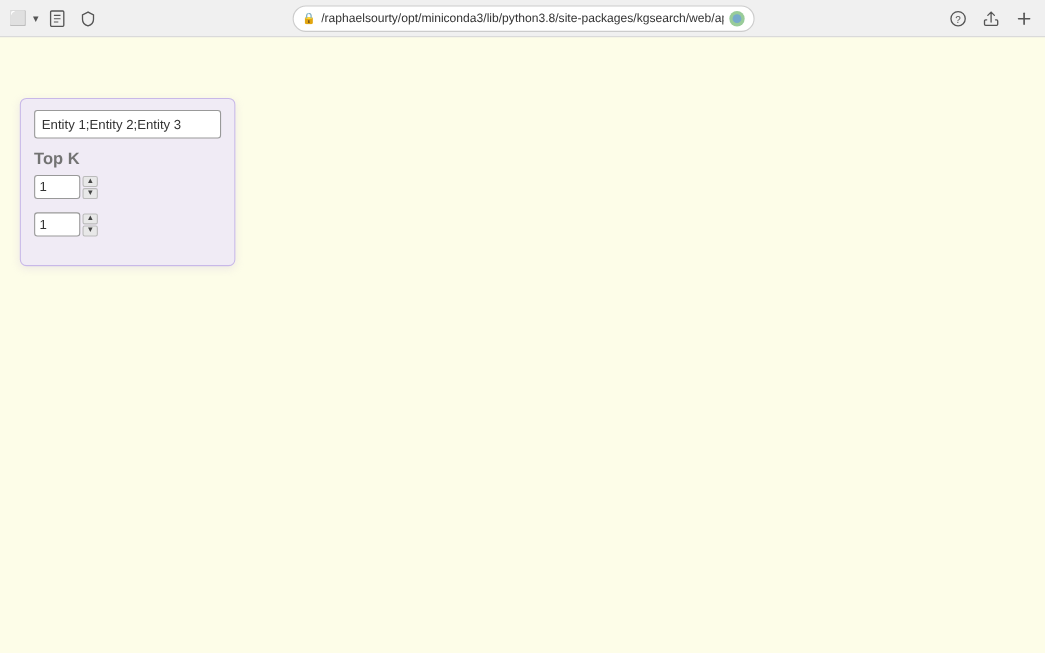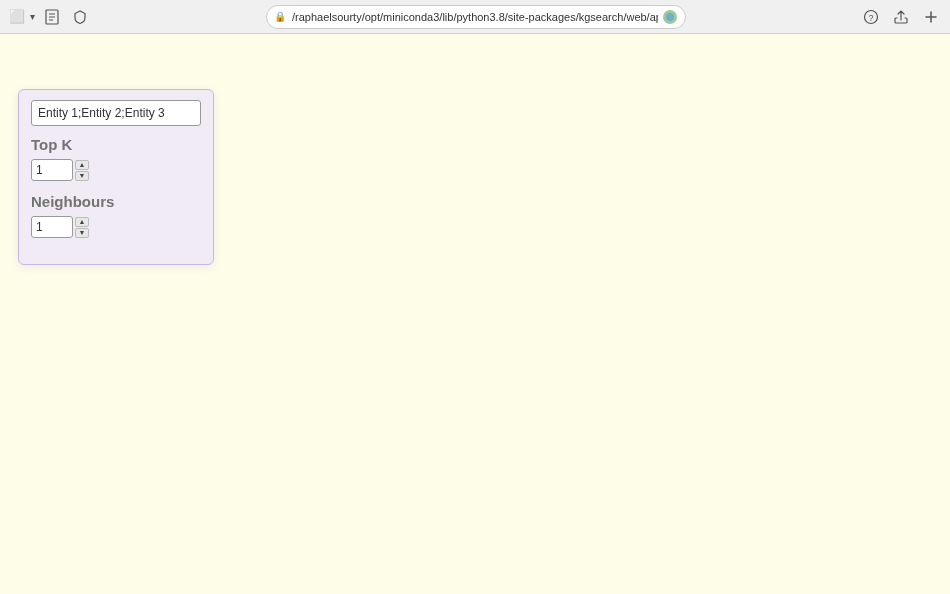--- a/index.html
+++ b/index.html
@@ -277,21 +277,20 @@
 
     <div class="section-label">Top K</div>
     <div class="spinner-input-row">
       <div class="spinner-box">1</div>
       <div class="spinner-arrows">
         <div class="spinner-arrow">▲</div>
         <div class="spinner-arrow">▼</div>
       </div>
     </div>
 
-    <div class="section-label">Neighbours</div>
     <div class="spinner-input-row">
       <div class="spinner-box">1</div>
       <div class="spinner-arrows">
         <div class="spinner-arrow">▲</div>
         <div class="spinner-arrow">▼</div>
       </div>
     </div>
 
   </div>
 

